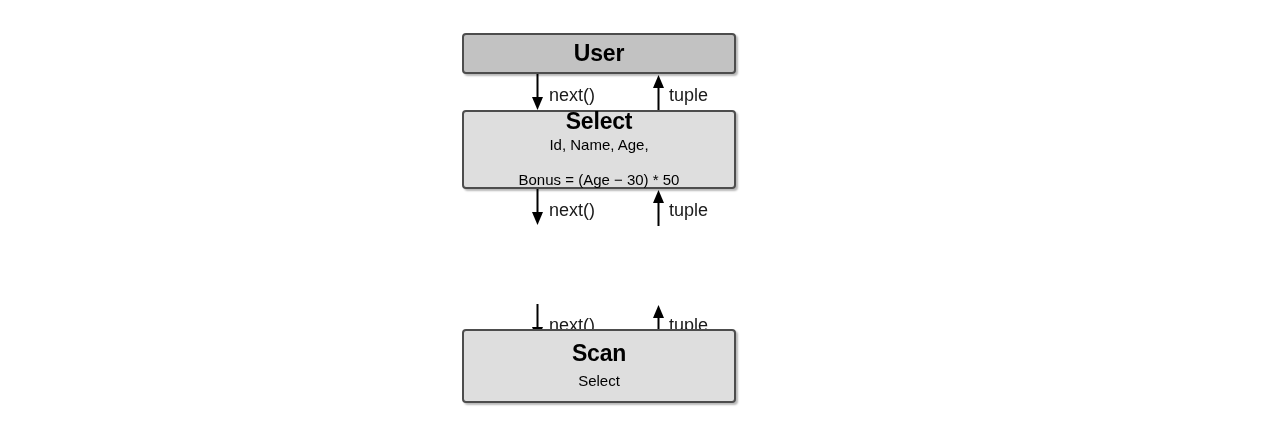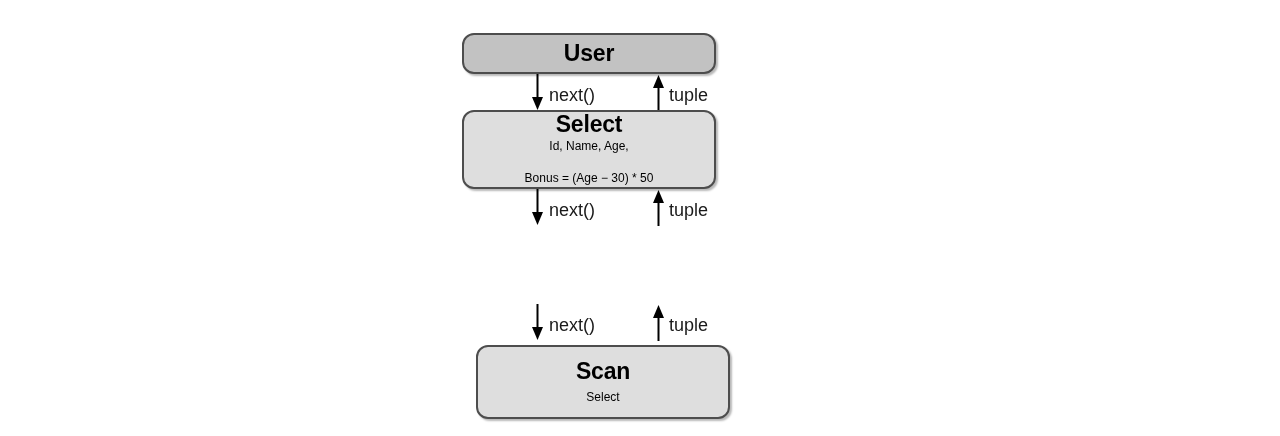--- a/index.html
+++ b/index.html
@@ -17,56 +17,56 @@
     position: relative;
     width: 1280px;
     height: 436px;
     background: #ffffff;
   }
 
   
   .op-box {
     position: absolute;
     left: 462px;
-    width: 254px;
+    width: 274px;
     box-sizing: border-box;
     border: 2px solid #4d4d4d;
-    border-radius: 12px;
+    border-radius: 4px;
     background: #dedede;
     box-shadow: 2px 2px 2px rgba(0,0,0,0.28);
     display: flex;
     flex-direction: column;
     align-items: center;
     justify-content: center;
     text-align: center;
     color: #000000;
   }
   .op-box.dark {
     background: #c2c2c2;
   }
   .op-title {
     font-size: 23px;
     font-weight: bold;
     line-height: 1.08;
     letter-spacing: -0.2px;
   }
   .op-detail {
-    font-size: 12px;
+    font-size: 15px;
     font-weight: normal;
     line-height: 1.26;
     margin-top: 2px;
     white-space: nowrap;
     text-align: right;
   }
 
   
   #box-user     { top: 33px;  height: 41px; }
   #box-project  { top: 110px; height: 79px; }
   #box-select   { top: 227px; height: 77px; }
-  #box-scan     { top: 345px; height: 74px; margin-left: 14px; }
+  #box-scan     { top: 329px; height: 74px; }
 
   
   .arrow-group {
     position: absolute;
     left: 462px;
     width: 274px;
     height: 37px;
   }
   #arrows-1 { top: 74px;  }
   #arrows-2 { top: 189px; }

